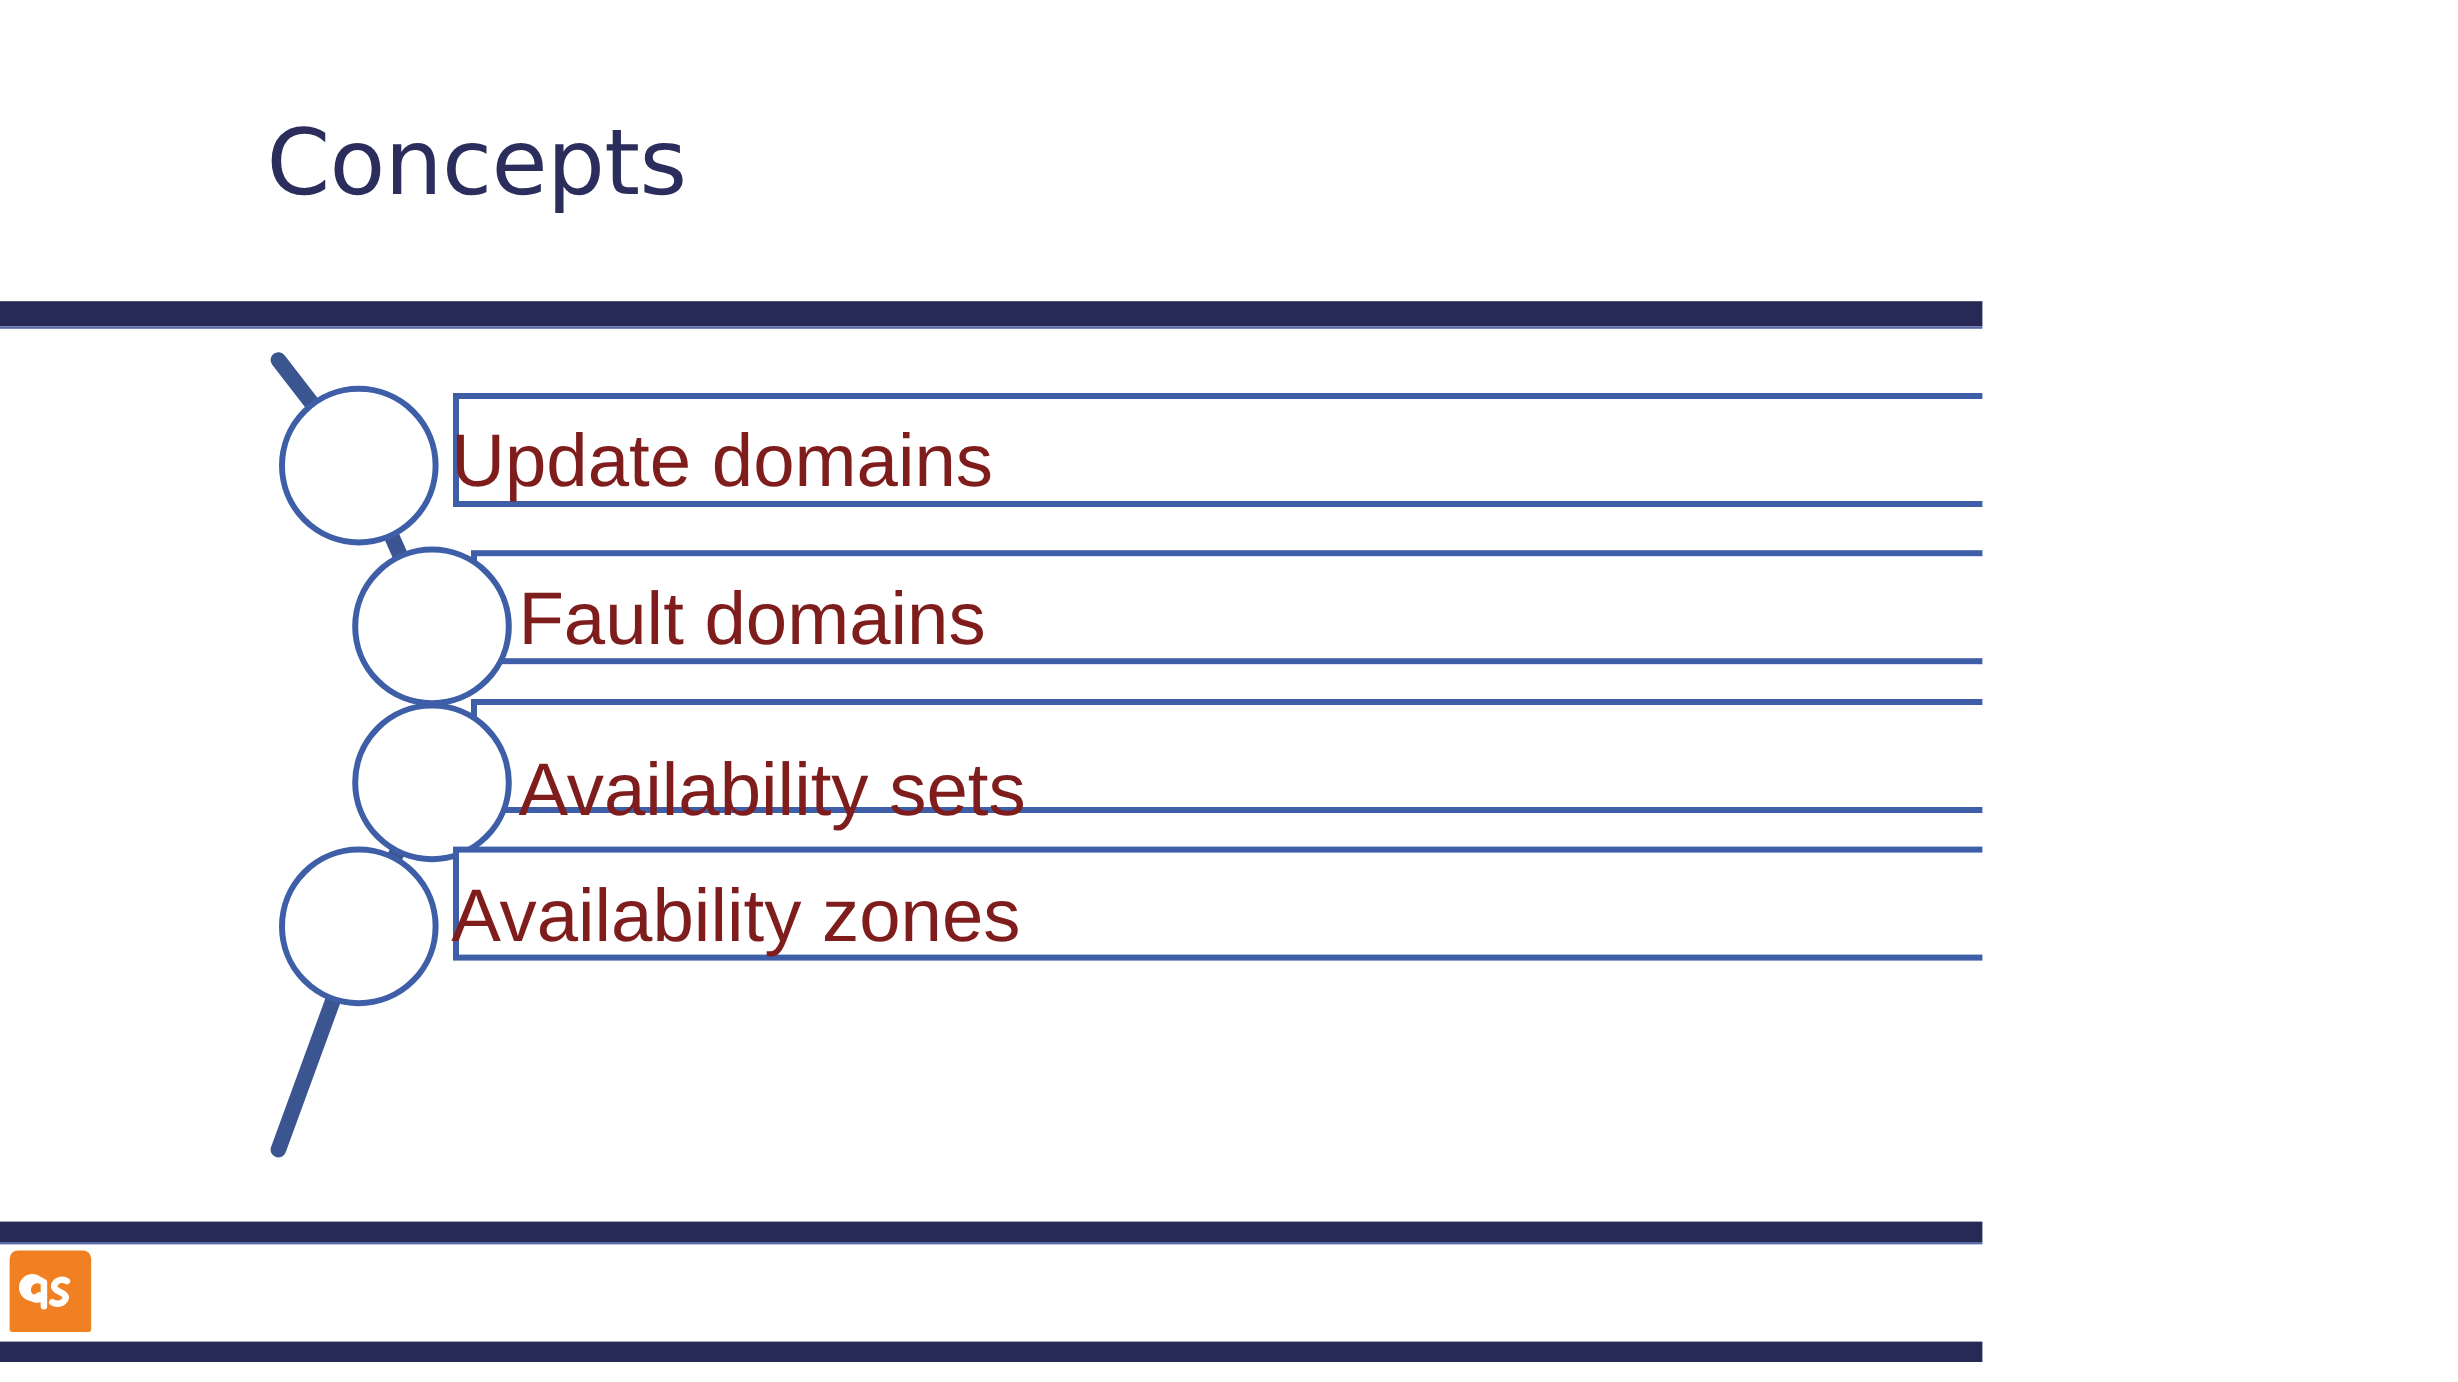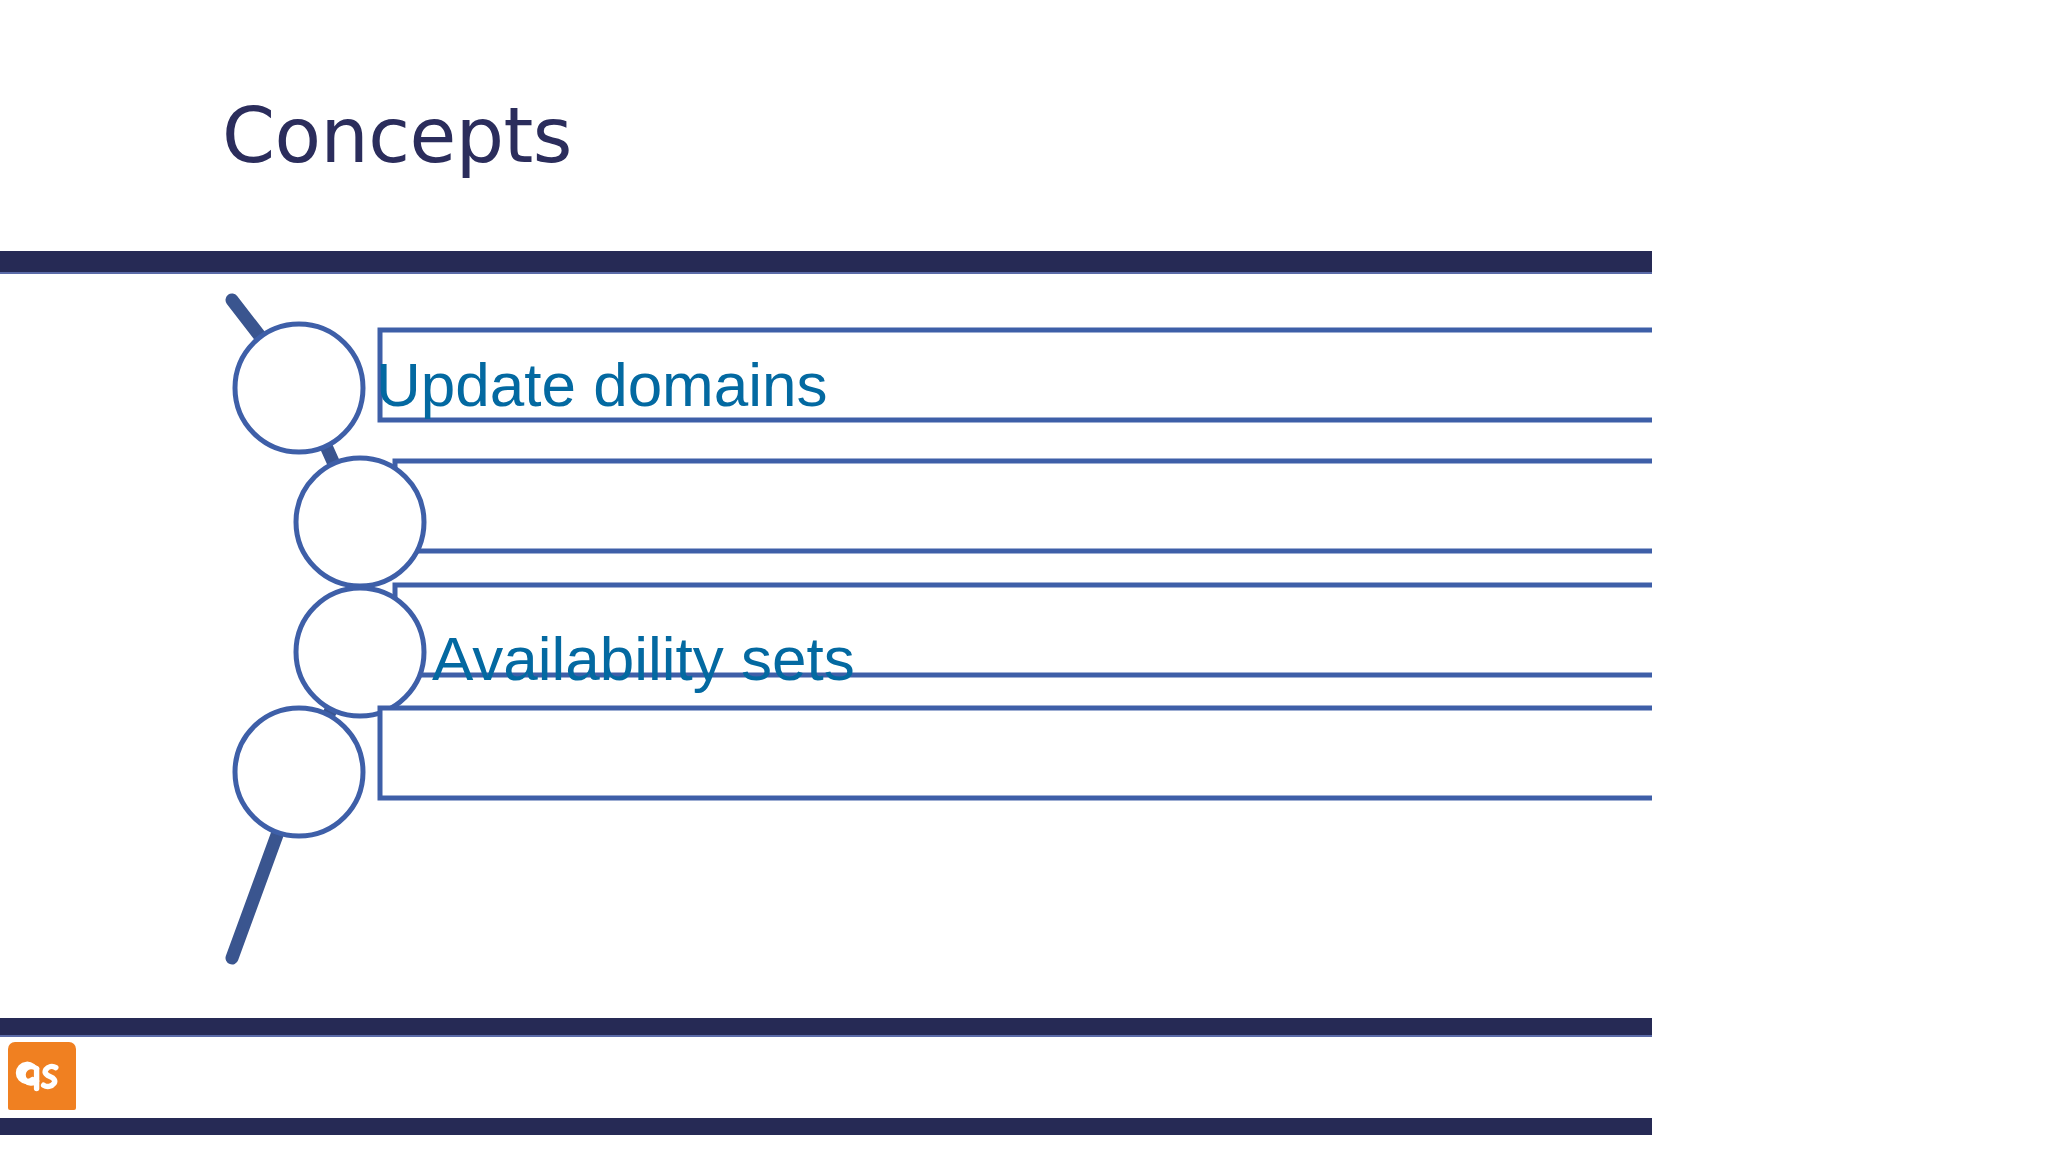--- a/index.html
+++ b/index.html
@@ -65,21 +65,21 @@
   #diagram-svg {
     position: absolute;
     left: 0;
     top: 0;
   }
   .row-label {
     position: absolute;
     font-family: "Liberation Sans", sans-serif;
     font-size: 62px;
     font-weight: 400;
-    color: #0369a1;
+    color: #7f1d1d;
     white-space: nowrap;
     line-height: 1;
   }
 
   
   #logo {
     position: absolute;
     left: 8px;
     top: 1042px;
     width: 68px;
@@ -117,23 +117,25 @@
 
       <rect x="395" y="313" width="1558" height="90" fill="#ffffff" stroke="#3E5FA8" stroke-width="5"></rect>
       <circle cx="360" cy="380" r="64" fill="#ffffff" stroke="#3E5FA8" stroke-width="5"></circle>
 
       <rect x="380" y="436" width="1573" height="90" fill="#ffffff" stroke="#3E5FA8" stroke-width="5"></rect>
       <circle cx="299" cy="500" r="64" fill="#ffffff" stroke="#3E5FA8" stroke-width="5"></circle>
     </svg>
 
     <div class="row-label" style="left:376px; top:82px;">Update domains</div>
 
+    <div class="row-label" style="left:432px; top:214px;">Fault domains</div>
 
     <div class="row-label" style="left:432px; top:338px;margin-top:18px;">Availability sets</div>
 
+    <div class="row-label" style="left:376px; top:461px;">Availability zones</div>
   </div>
 
   <div class="navy-bar" id="footer-rule-top"></div>
   <div class="hairline" id="footer-hair"></div>
 
   <div id="logo">
     <svg id="logo-mark" width="68" height="68" viewBox="0 0 68 68">
       <g fill="none" stroke="#FFFFFF" stroke-width="5.4" stroke-linecap="round">
 
         <path d="M24.5 24.2 a8.6 8.6 0 1 0 0 13.4"></path>

